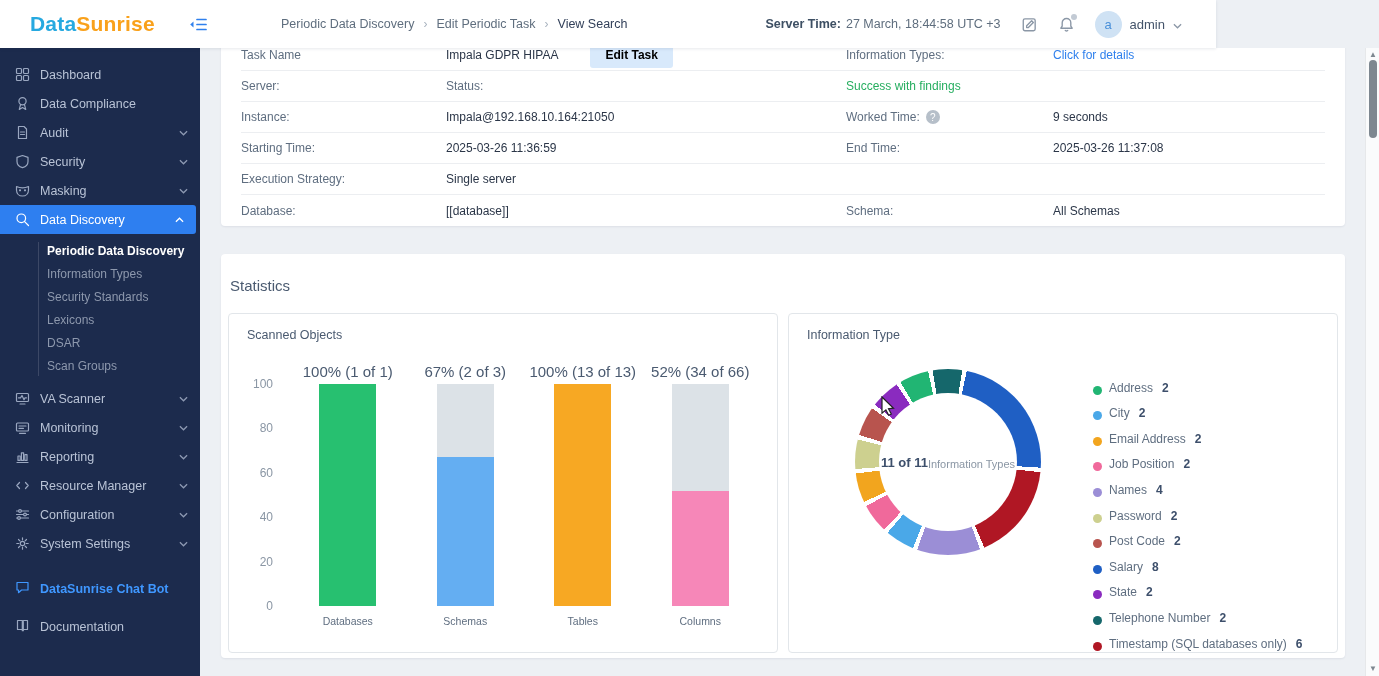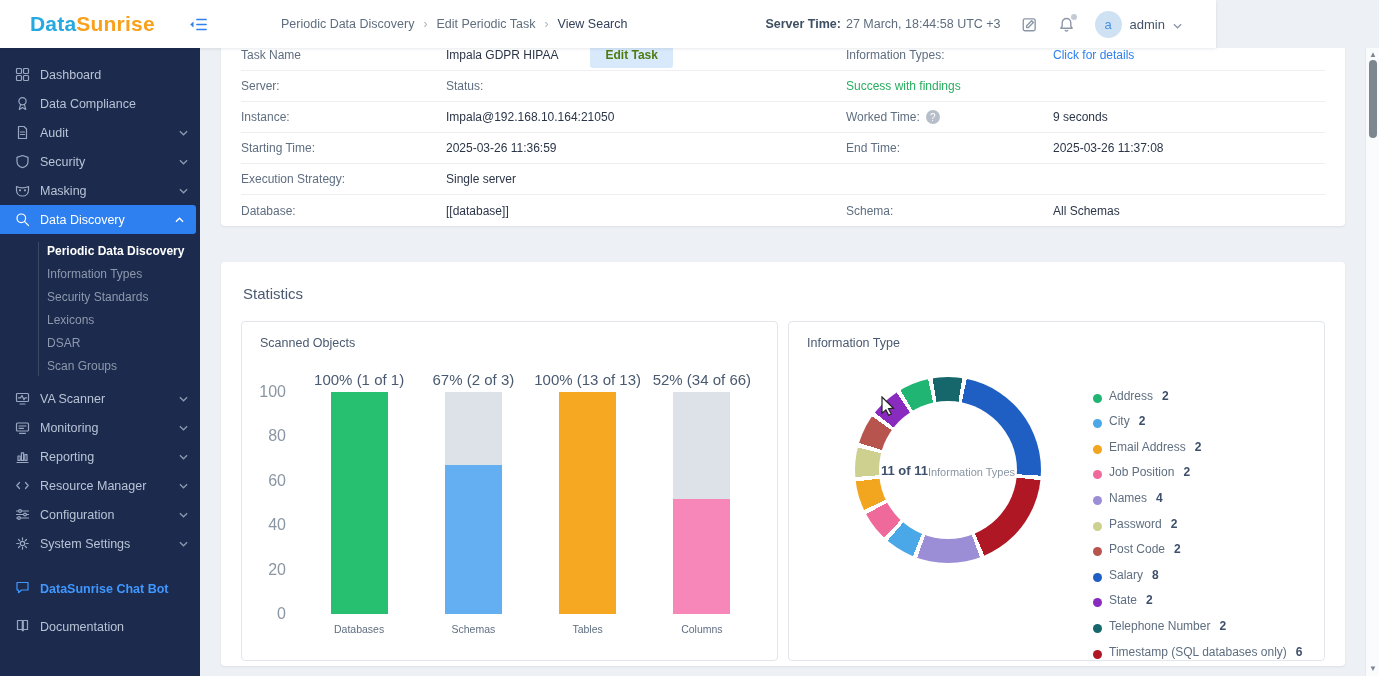--- a/index.html
+++ b/index.html
@@ -57,31 +57,31 @@
   .main { position:absolute; left:200px; top:48px; right:14px; bottom:0; padding:0 20px 0 21px; overflow:hidden; }
   .card { background:#fff; border-radius:4px; box-shadow:0 1px 2px rgba(27,43,77,.08); }
   .details-card { margin-top:-8px; padding:0 20px; }
   .drow { display:grid; grid-template-columns:205px 400px 207px 1fr; align-items:center; min-height:31px; border-bottom:1px solid #eceef1; font-size:12px; }
   .drow:last-child { border-bottom:none; }
   .dlabel { color:#5f6e80; display:flex; align-items:center; gap:6px; }
   .dcell  { display:flex; align-items:center; }
   .dvalue { color:#2b3648; }
   .dvalue.link { color:#2f80ed; cursor:pointer; }
   .dvalue.success { color:#27ae60; }
-  .btn-edit { margin-left:32px; background:#d8e9fb; color:#4d7c0f; border:none; border-radius:3px; font-size:12px; font-weight:bold; padding:6px 15px; cursor:pointer; }
+  .btn-edit { margin-left:32px; background:#d8e9fb; color:#000000; border:none; border-radius:3px; font-size:12px; font-weight:bold; padding:6px 15px; cursor:pointer; }
   .help-badge { width:14px; height:14px; border-radius:50%; background:#b6bfc9; color:#fff; font-size:10px; display:inline-flex; align-items:center; justify-content:center; cursor:pointer; }
-  .stats-card { margin-top:36px; padding:16px 20px 20px; height:404px; }
+  .stats-card { margin-top:28px; padding:16px 7px 20px; height:404px; }
   .stats-title { font-size:15px; font-weight:normal; color:#4a5a70; margin:7px 0 19px 2px; }
   .panels { display:flex; gap:10px; }
   .panel { flex:1; border:1px solid #e2e6ea; border-radius:4px; padding:14px 18px; height:340px; overflow:hidden; }
   .panel-title { font-size:12.5px; color:#4a5a70; }
   
   .bar-chart { position:relative; margin-top:42px; padding-left:42px; }
   .yticks { position:absolute; left:0; top:0; width:34px; height:222px; }
-  .ytick { position:absolute; right:8px; transform:translateY(-50%); font-size:16px; color:#8a96a4; }
+  .ytick { position:absolute; right:8px; transform:translateY(-50%); font-size:12px; color:#8a96a4; }
   .groups { display:flex; justify-content:space-around; }
   .bar-group { position:relative; width:57px; }
   .bar-pct { position:absolute; top:-21px; left:50%; transform:translateX(-50%); white-space:nowrap; font-size:15px; color:#4a5a70; }
   .bar-track { height:222px; background:#dce2e7; display:flex; align-items:flex-end; }
   .bar-fill { width:100%; }
   .bar-cat { text-align:center; margin-top:9px; font-size:10.5px; color:#5f6e80; }
   
   .donut-wrap { display:flex; align-items:flex-start; margin-top:27px; }
   .donut { width:186px; height:186px; border-radius:50%; position:relative; margin-left:48px; flex:none; }
   .donut::after { content:''; position:absolute; inset:24px; background:#fff; border-radius:50%; }

